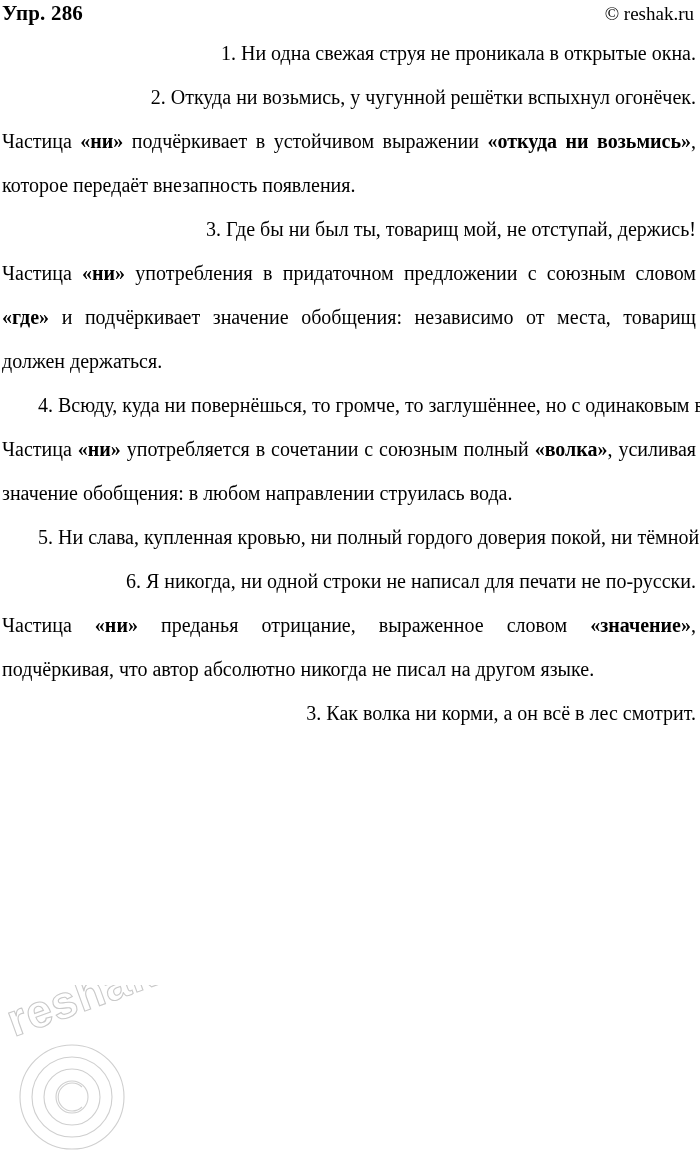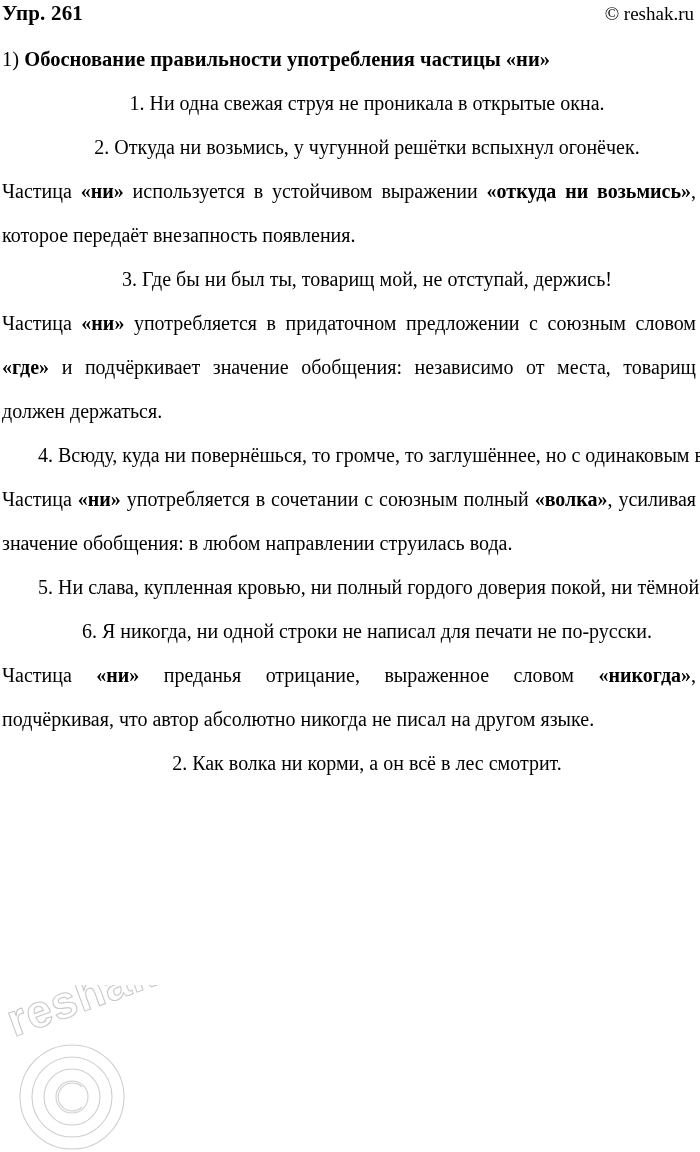--- a/index.html
+++ b/index.html
@@ -57,21 +57,21 @@
   p.para {
     font-size: 20px;
     line-height: 44px;
     margin: 0;
     text-align: justify;
     text-justify: inter-word;
     -webkit-hyphens: none;
     hyphens: none;
   }
   p.sentence {
-    text-align: center;
+    text-align: right;
     white-space: nowrap;
     margin-left: 36px;
   }
   p.para b { font-weight: bold; }
 
   
   #watermark {
     position: absolute;
     left: 8px;
     top: 985px;
@@ -95,41 +95,37 @@
     stroke: #cfcfcf;
     stroke-width: 1.1;
   }
 </style>
 </head>
 <body>
 
 <div id="page">
 
   <div class="header-row">
-    <div class="ex-title">Упр. 261</div>
+    <div class="ex-title">Упр. 286</div>
     <div class="copyright">© reshak.ru</div>
   </div>
 
-  <h2 class="section-heading">
-    <span class="num">1)</span>
-    <span class="ttl">Обоснование правильности употребления частицы «ни»</span>
-  </h2>
 
   <div id="items-container">
       <p class="para sentence">1. Ни одна свежая струя не проникала в открытые окна.</p>
       <p class="para sentence">2. Откуда ни возьмись, у чугунной решётки вспыхнул огонёчек.</p>
-      <p class="para"><span>Частица </span><b>«ни»</b><span> используется в устойчивом выражении </span><b>«откуда ни возьмись»</b><span>, которое передаёт внезапность появления.</span></p>
+      <p class="para"><span>Частица </span><b>«ни»</b><span> подчёркивает в устойчивом выражении </span><b>«откуда ни возьмись»</b><span>, которое передаёт внезапность появления.</span></p>
       <p class="para sentence">3. Где бы ни был ты, товарищ мой, не отступай, держись!</p>
-      <p class="para"><span>Частица </span><b>«ни»</b><span> употребляется в придаточном предложении с союзным словом </span><b>«где»</b><span> и подчёркивает значение обобщения: независимо от места, товарищ должен держаться.</span></p>
+      <p class="para"><span>Частица </span><b>«ни»</b><span> употребления в придаточном предложении с союзным словом </span><b>«где»</b><span> и подчёркивает значение обобщения: независимо от места, товарищ должен держаться.</span></p>
       <p class="para sentence">4. Всюду, куда ни повернёшься, то громче, то заглушённее, но с одинаковым высоким звоном струилась вода.</p>
       <p class="para"><span>Частица </span><b>«ни»</b><span> употребляется в сочетании с союзным полный </span><b>«волка»</b><span>, усиливая значение обобщения: в любом направлении струилась вода.</span></p>
       <p class="para sentence">5. Ни слава, купленная кровью, ни полный гордого доверия покой, ни тёмной старины заветные преданья не шевелят во мне отрадного мечтанья.</p>
       <p class="para sentence">6. Я никогда, ни одной строки не написал для печати не по-русски.</p>
-      <p class="para"><span>Частица </span><b>«ни»</b><span> преданья отрицание, выраженное словом </span><b>«никогда»</b><span>, подчёркивая, что автор абсолютно никогда не писал на другом языке.</span></p>
-      <p class="para sentence">2. Как волка ни корми, а он всё в лес смотрит.</p>
+      <p class="para"><span>Частица </span><b>«ни»</b><span> преданья отрицание, выраженное словом </span><b>«значение»</b><span>, подчёркивая, что автор абсолютно никогда не писал на другом языке.</span></p>
+      <p class="para sentence">3. Как волка ни корми, а он всё в лес смотрит.</p>
     </div>
 
   <div id="watermark">
     <svg width="200" height="170" viewBox="0 0 200 170" xmlns="http://www.w3.org/2000/svg">
       <g>
         <circle class="wm-ring" cx="64" cy="112" r="52"></circle>
         <circle class="wm-ring" cx="64" cy="112" r="40"></circle>
         <circle class="wm-ring" cx="64" cy="112" r="28"></circle>
         <circle class="wm-ring" cx="64" cy="112" r="16"></circle>
         <path class="wm-ring" d="M 74 102 a 14 14 0 1 0 0 20"></path>

